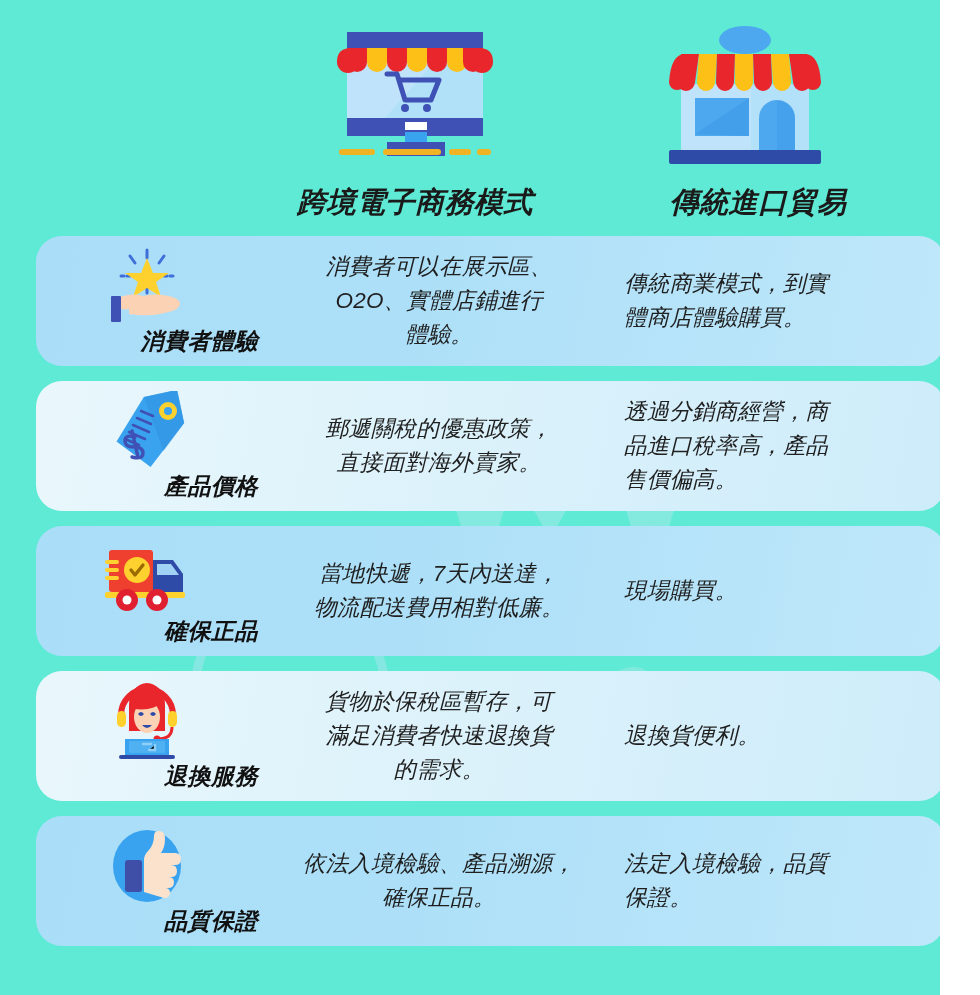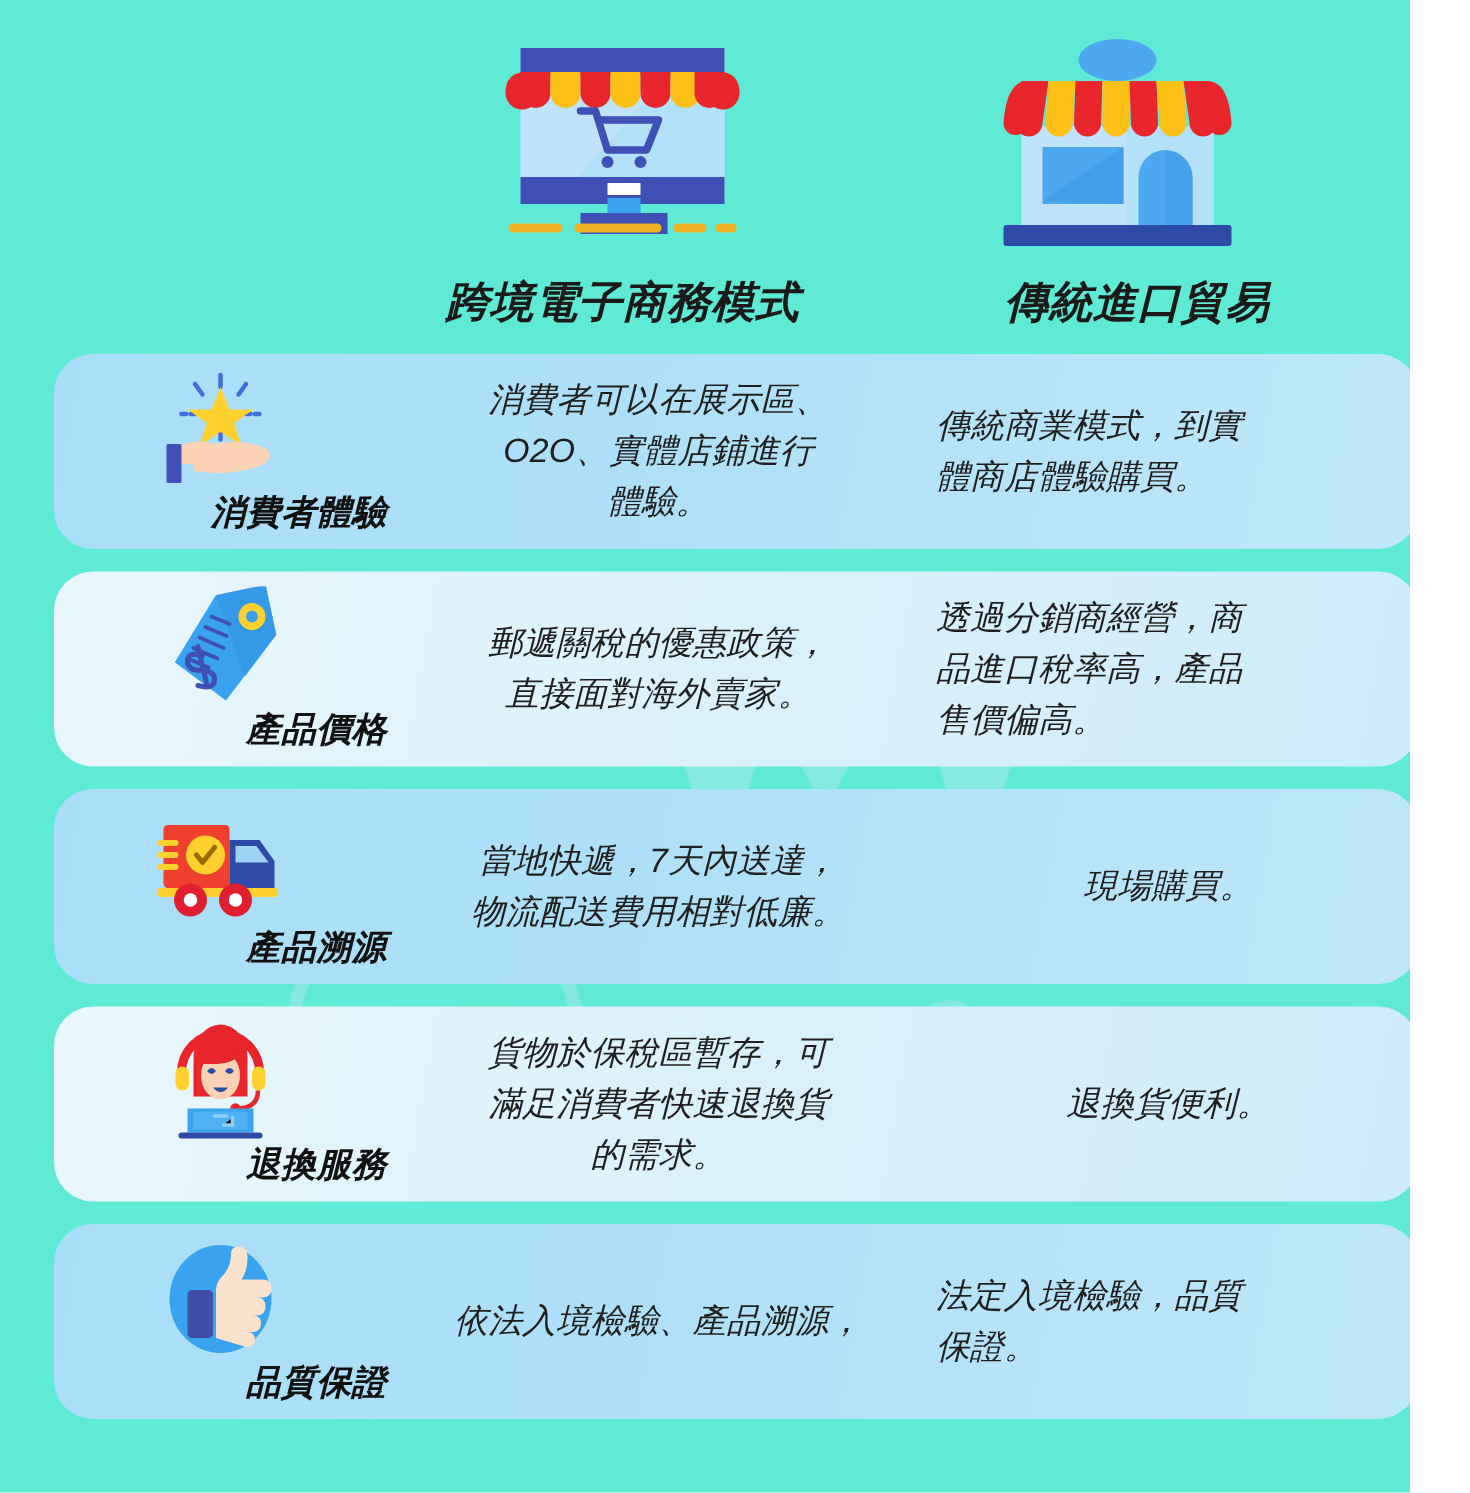--- a/index.html
+++ b/index.html
@@ -139,21 +139,21 @@
   .desc-ecom {
     left: 228px;
     width: 350px;
     text-align: center;
   }
   .desc-trad {
     left: 588px;
     width: 310px;
     text-align: left;
   }
-  .desc-cell.center-text { text-align: center; }
+  .desc-cell.center-text { text-align: left; }
   .desc-line { display: block; white-space: nowrap; }
 </style>
 </head>
 <body>
 
 <div id="stage">
 
   <svg id="watermark" viewBox="0 0 700 420">
     <g fill="none" stroke="#bfe4f5" stroke-width="9">
       <circle cx="140" cy="320" r="95"></circle>
@@ -319,21 +319,21 @@
           <rect x="6" y="24" width="14" height="4" rx="2"></rect>
           <rect x="6" y="32" width="14" height="4" rx="2"></rect>
           <rect x="6" y="40" width="14" height="4" rx="2"></rect>
         </g>
         <rect x="6" y="56" width="80" height="6" rx="2" fill="#ffd12e"></rect>
         <circle cx="28" cy="64" r="11" fill="#e02030"></circle>
         <circle cx="28" cy="64" r="4.5" fill="#ffffff"></circle>
         <circle cx="58" cy="64" r="11" fill="#e02030"></circle>
         <circle cx="58" cy="64" r="4.5" fill="#ffffff"></circle>
       </svg></div>
-          <div class="cat-label">產品溯源</div>
+          <div class="cat-label">確保正品</div>
         </div>
         <div class="desc-cell desc-ecom">
           <span class="desc-line">當地快遞，7天內送達，</span>
           <span class="desc-line">物流配送費用相對低廉。</span>
         </div>
         <div class="desc-cell desc-trad center-text">
           <span class="desc-line">現場購買。</span>
         </div>
       </div>
       <div class="row-card shade-b">
@@ -377,20 +377,21 @@
           <div class="cat-icon">
       <svg viewBox="0 0 96 80">
         <ellipse cx="48" cy="40" rx="34" ry="36" fill="#3aa3ef"></ellipse>
         <rect x="26" y="34" width="17" height="32" rx="3" fill="#3f4fa8"></rect>
         <path d="M45 66 L45 34 q0 -5 4 -9 q6 -6 6 -15 q0 -5 5 -5 q6 0 6 8 q0 8 -4 14 h14 q6 0 6 6 q0 6 -6 6 h-4 q6 0 6 6 q0 6 -6 6 h-3 q6 0 6 5 q0 6 -6 6 h-3 q5 0 5 5 q0 5 -6 5 z" fill="#fbe2cd"></path>
       </svg></div>
           <div class="cat-label">品質保證</div>
         </div>
         <div class="desc-cell desc-ecom">
           <span class="desc-line">依法入境檢驗、產品溯源，</span>
+          <span class="desc-line">確保正品。</span>
         </div>
         <div class="desc-cell desc-trad">
           <span class="desc-line">法定入境檢驗，品質</span>
           <span class="desc-line">保證。</span>
         </div>
       </div>
     </div>
 
 </div>
 

